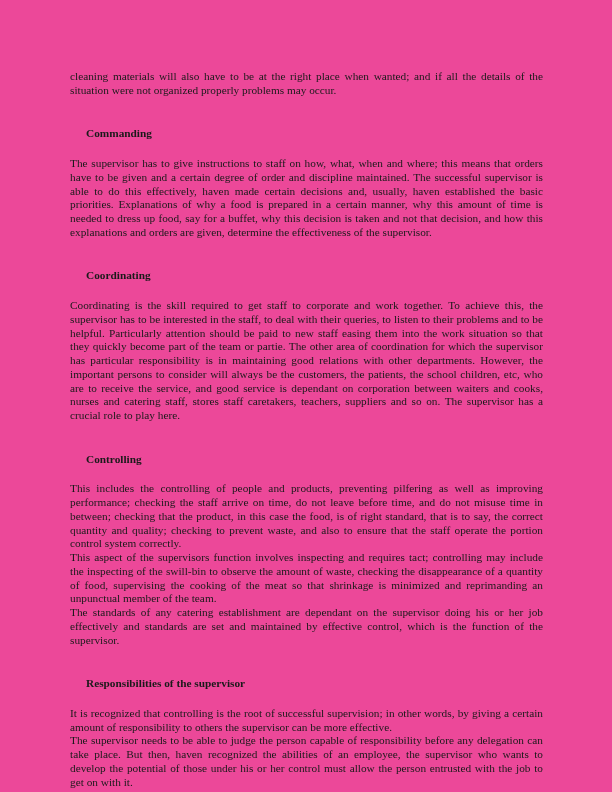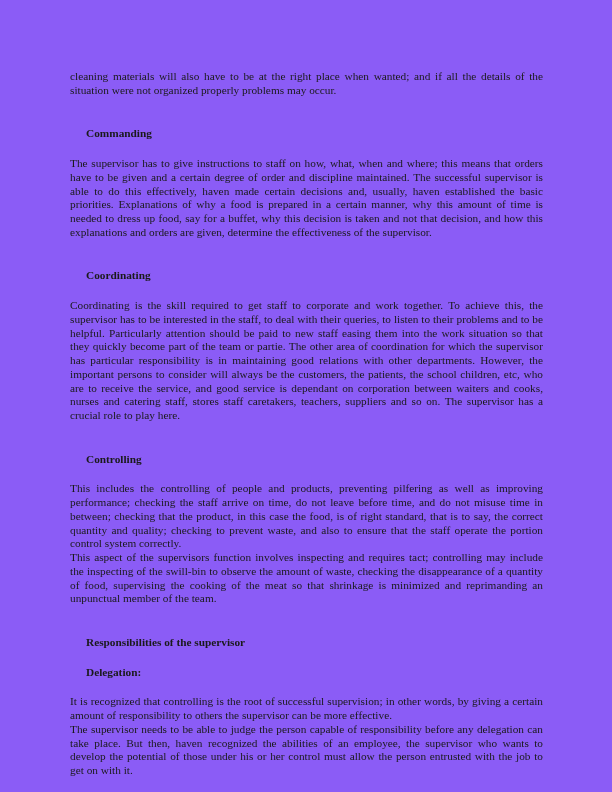--- a/index.html
+++ b/index.html
@@ -11,21 +11,21 @@
     width: 612px;
     height: 792px;
     font-family: "Liberation Serif", "DejaVu Serif", serif;
     color: #1a1a1a;
     -webkit-font-smoothing: antialiased;
   }
   .page {
     position: relative;
     width: 612px;
     height: 792px;
-    background: #8b5cf6;
+    background: #ec4899;
     box-sizing: border-box;
     padding: 70px 69px 0 70px;
     overflow: hidden;
   }
   .doc-body {
     font-size: 11.3px;
     line-height: 13.75px;
     text-align: justify;
     text-justify: inter-word;
     hyphens: none;
@@ -63,19 +63,19 @@
       <div class="spacer" id="gap_1">&nbsp;</div>
       <p class="heading" id="heading_commanding">Commanding</p>
       <p class="para" id="para_commanding"><span>The supervisor has to give instructions to staff on </span><span class="it">how, what, when</span><span> and </span><span class="it">where;</span><span> this means that orders have to be given and a certain degree of order and discipline maintained. The successful supervisor is able to do this effectively, haven made certain decisions and, usually, haven established the basic priorities. Explanations of </span><span class="it">why</span><span> a food is prepared in a certain manner, </span><span class="it">why</span><span> this amount of time is needed to dress up food, say for a buffet, </span><span class="it">why</span><span> this decision is taken and not that decision, and </span><span class="it">how</span><span> this explanations and orders are given, determine the effectiveness of the supervisor.</span></p>
       <div class="spacer" id="gap_2">&nbsp;</div>
       <p class="heading" id="heading_coordinating">Coordinating</p>
       <p class="para" id="para_coordinating"><span>Coordinating is the skill required to get staff to corporate and work together. To achieve this, the supervisor has to be interested in the staff, to deal with their queries, to listen to their problems and to be helpful. Particularly attention should be paid to new staff easing them into the work situation so that they quickly become part of the team or </span><span class="it">partie</span><span>. The other area of coordination for which the supervisor has particular responsibility is in maintaining good relations with other departments. However, the important persons to consider will always be the customers, the patients, the school children, etc, who are to receive the service, and good service is dependant on corporation between waiters and cooks, nurses and catering staff, stores staff caretakers, teachers, suppliers and so on. The supervisor has a crucial role to play here.</span></p>
       <div class="spacer" id="gap_3">&nbsp;</div>
       <p class="heading" id="heading_controlling">Controlling</p>
       <p class="para" id="para_controlling_1">This includes the controlling of people and products, preventing pilfering as well as improving performance; checking the staff arrive on time, do not leave before time, and do not misuse time in between; checking that the product, in this case the food, is of right standard, that is to say, the correct quantity and quality; checking to prevent waste, and also to ensure that the staff operate the portion control system correctly.</p>
       <p class="para" id="para_controlling_2">This aspect of the supervisors function involves inspecting and requires tact; controlling may include the inspecting of the swill-bin to observe the amount of waste, checking the disappearance of a quantity of food, supervising the cooking of the meat so that shrinkage is minimized and reprimanding an unpunctual member of the team.</p>
+      <p class="para" id="para_controlling_3">The standards of any catering establishment are dependant on the supervisor doing his or her job effectively and standards are set and maintained by effective control, which is the function of the supervisor.</p>
       <div class="spacer" id="gap_4">&nbsp;</div>
       <p class="heading" id="heading_responsibilities">Responsibilities of the supervisor</p>
-      <p class="heading" id="heading_delegation">Delegation:</p>
       <p class="para" id="para_delegation_1">It is recognized that controlling is the root of successful supervision; in other words, by giving a certain amount of responsibility to others the supervisor can be more effective.</p>
       <p class="para" id="para_delegation_2">The supervisor needs to be able to judge the person capable of responsibility before any delegation can take place. But then, haven recognized the abilities of an employee, the supervisor who wants to develop the potential of those under his or her control must allow the person entrusted with the job to get on with it.</p>
     </div>
 </div>
 
 </body></html>

